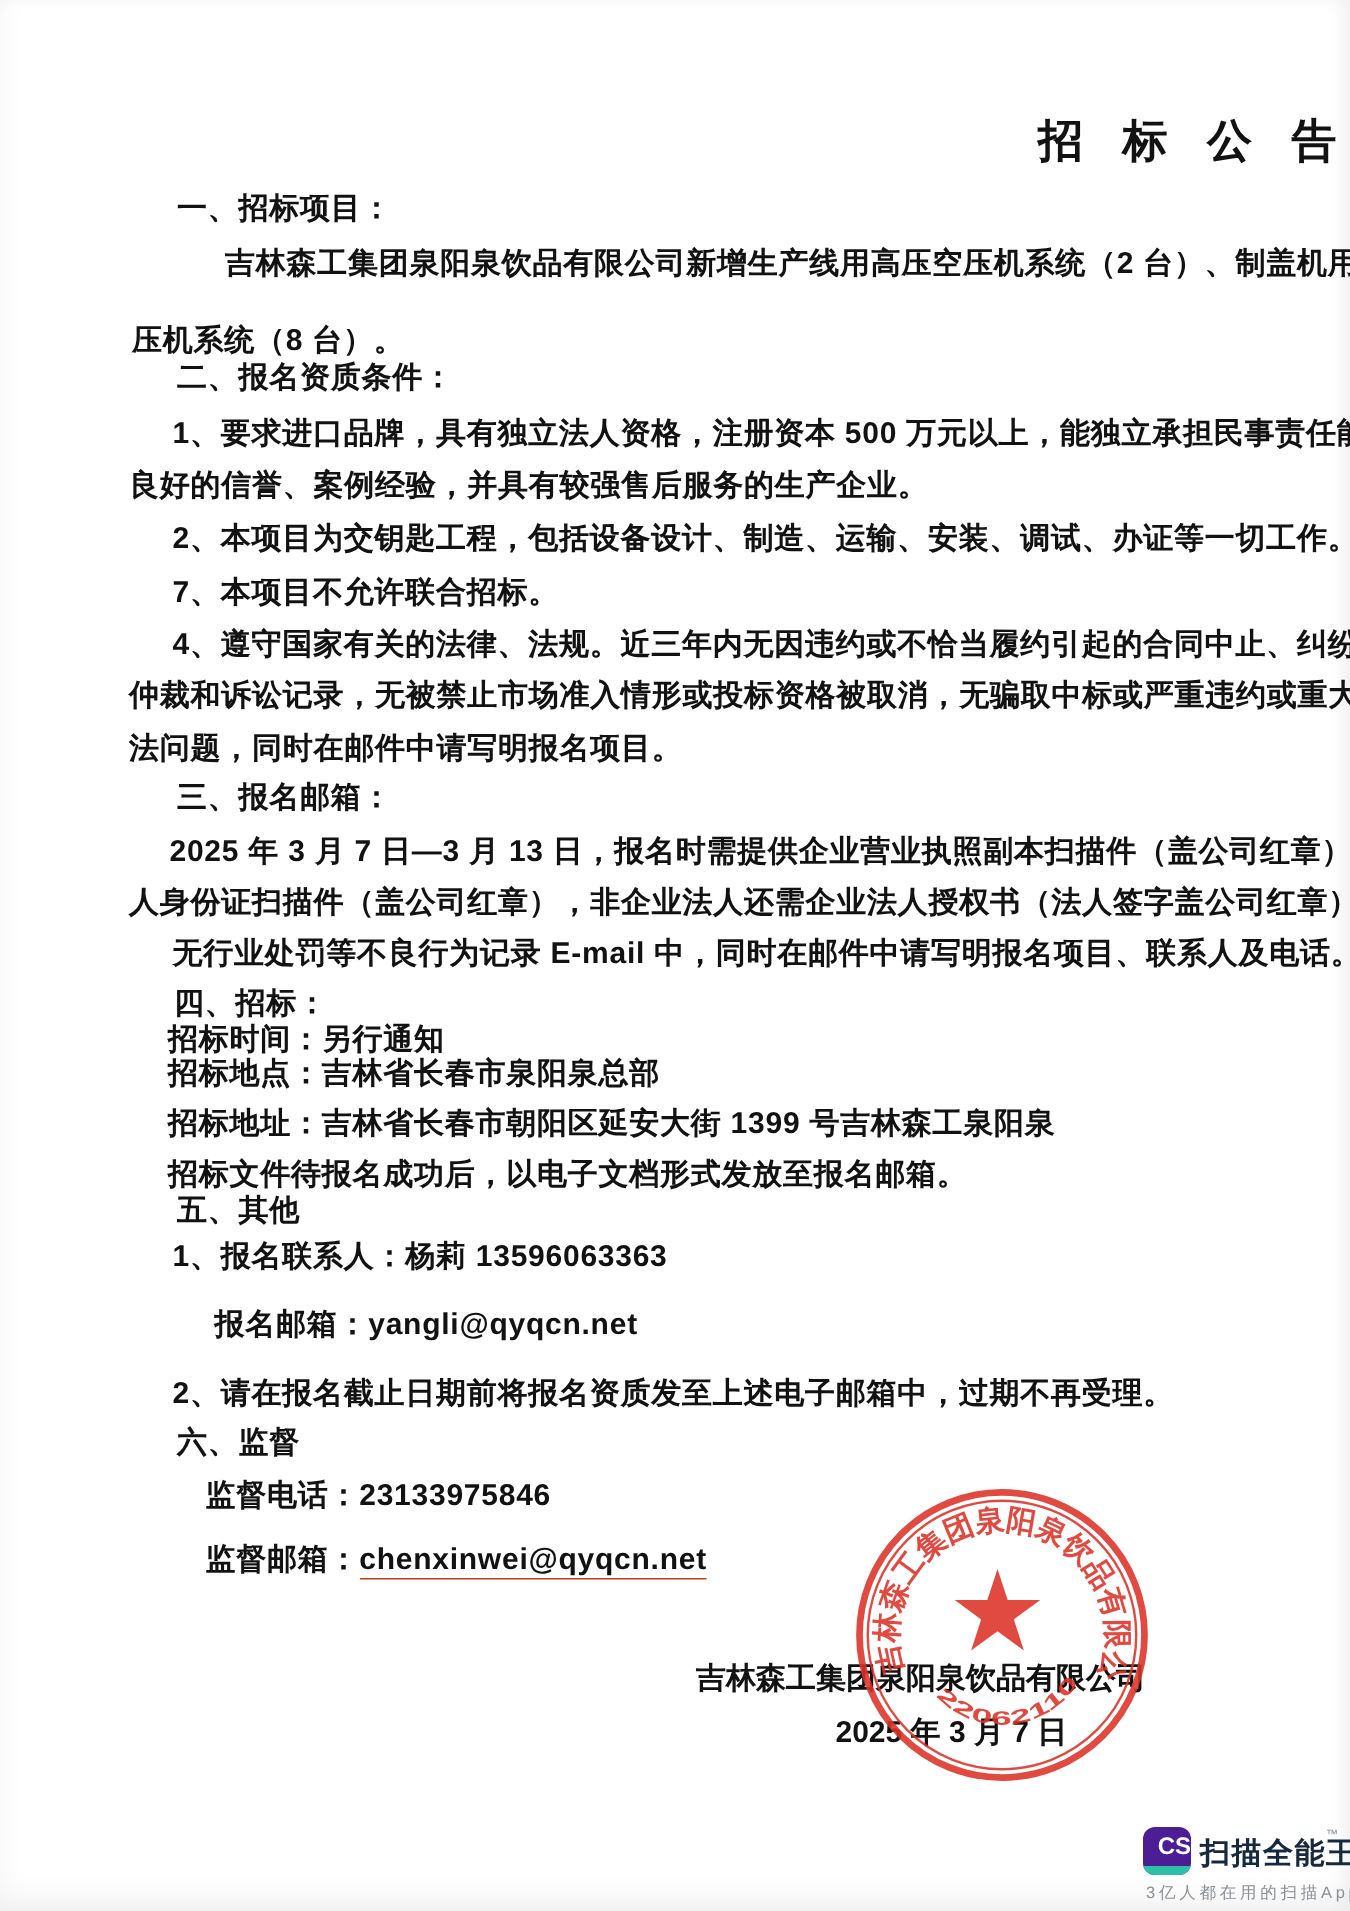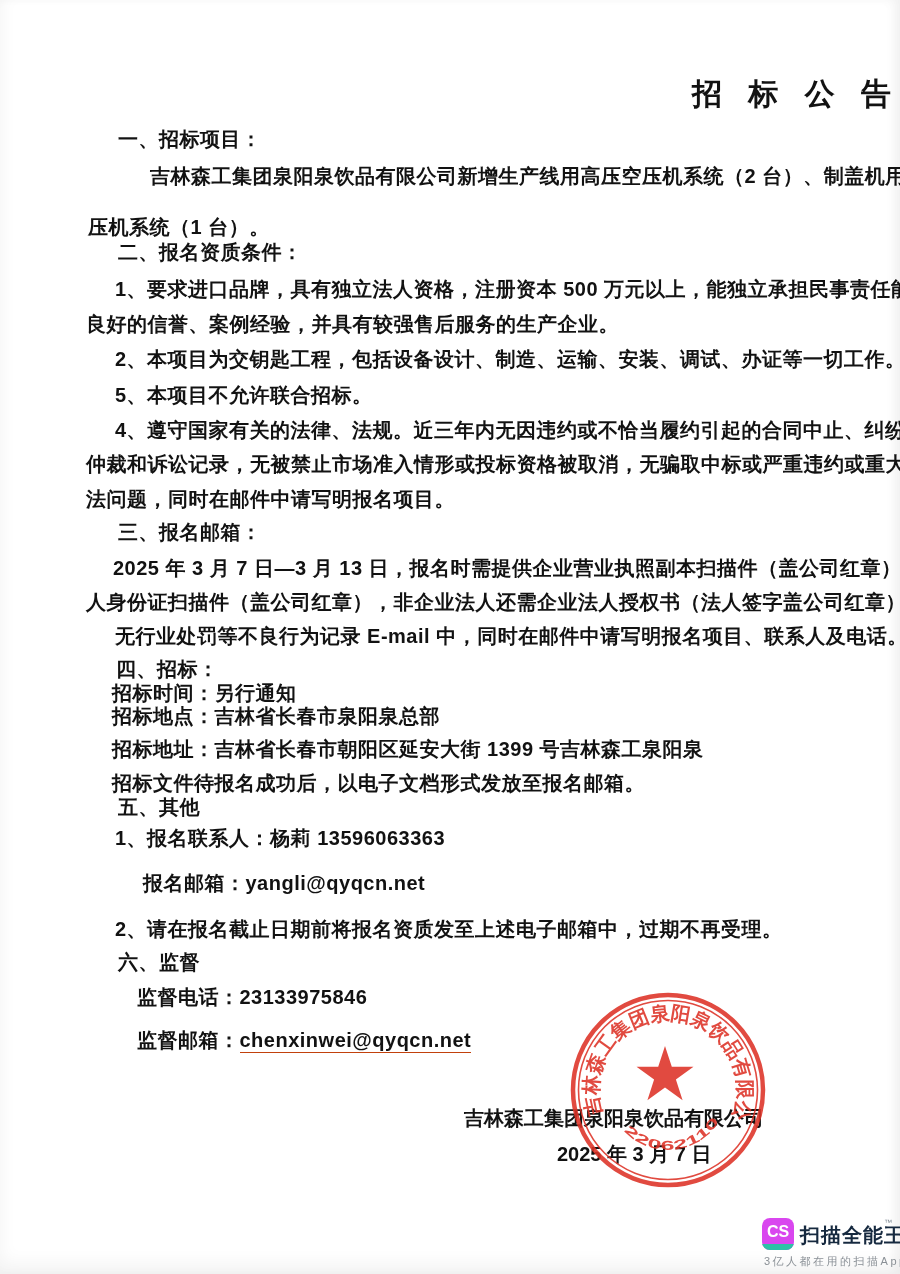--- a/index.html
+++ b/index.html
@@ -24,22 +24,22 @@
   }
   .underline{border-bottom:1px solid #c2410c;padding-bottom:1px;}
   
   .sig{position:absolute;font-size:20px;font-weight:700;white-space:nowrap;}
   
   .seal{position:absolute;left:566px;top:988px;width:204px;height:204px;opacity:.88;}
   
   .wm{position:absolute;left:760px;top:1216px;width:130px;height:50px;}
   .wm .icon{
     position:absolute;left:2px;top:2px;width:32px;height:32px;
-    background:#d946ef;border-radius:8px;overflow:hidden;
-    display:flex;align-items:center;justify-content:center;
+    background:#4c1d95;border-radius:8px;overflow:hidden;
+    display:flex;align-items:center;justify-content:flex-end;
   }
   .wm .icon::after{
     content:"";position:absolute;left:0;right:0;bottom:0;height:6px;
     background:#2cc1a7;
   }
   .wm .cs{color:#ffffff;font-size:16px;font-weight:700;letter-spacing:0;line-height:1;margin-top:-4px;}
   .wm .name{
     position:absolute;left:40px;top:6px;
     font-size:20px;font-weight:700;color:#16293f;white-space:nowrap;letter-spacing:1px;
   }
@@ -51,26 +51,26 @@
 </style>
 </head>
 <body>
 
 <div class="page">
 
   <div class="title">招 标 公 告</div>
 
   <p class="ln" style="top:127px;left:118px">一、招标项目：</p>
   <p class="ln" style="top:164px;left:150px">吉林森工集团泉阳泉饮品有限公司新增生产线用高压空压机系统（2 台）、制盖机用低压空</p>
-  <p class="ln" style="top:215px;left:88px">压机系统（1 台）。</p>
+  <p class="ln" style="top:215px;left:88px">压机系统（8 台）。</p>
   <p class="ln" style="top:240px;left:118px">二、报名资质条件：</p>
   <p class="ln" style="top:277px;left:115px">1、要求进口品牌，具有独立法人资格，注册资本 500 万元以上，能独立承担民事责任能力；有</p>
   <p class="ln" style="top:312px;left:86px">良好的信誉、案例经验，并具有较强售后服务的生产企业。</p>
   <p class="ln" style="top:347px;left:115px">2、本项目为交钥匙工程，包括设备设计、制造、运输、安装、调试、办证等一切工作。</p>
-  <p class="ln" style="top:383px;left:115px">5、本项目不允许联合招标。</p>
+  <p class="ln" style="top:383px;left:115px">7、本项目不允许联合招标。</p>
   <p class="ln" style="top:418px;left:115px">4、遵守国家有关的法律、法规。近三年内无因违约或不恰当履约引起的合同中止、纠纷、争议、</p>
   <p class="ln" style="top:452px;left:86px">仲裁和诉讼记录，无被禁止市场准入情形或投标资格被取消，无骗取中标或严重违约或重大违纪、违</p>
   <p class="ln" style="top:487px;left:86px">法问题，同时在邮件中请写明报名项目。</p>
   <p class="ln" style="top:520px;left:118px">三、报名邮箱：</p>
   <p class="ln" style="top:556px;left:113px">2025 年 3 月 7 日—3 月 13 日，报名时需提供企业营业执照副本扫描件（盖公司红章）及企业法</p>
   <p class="ln" style="top:590px;left:86px">人身份证扫描件（盖公司红章），非企业法人还需企业法人授权书（法人签字盖公司红章）。</p>
   <p class="ln" style="top:624px;left:115px">无行业处罚等不良行为记录 E-mail 中，同时在邮件中请写明报名项目、联系人及电话。</p>
   <p class="ln" style="top:657px;left:116px">四、招标：</p>
   <p class="ln" style="top:704px;left:112px">招标地点：吉林省长春市泉阳泉总部</p>
   <p class="ln" style="top:681px;left:112px">招标时间：另行通知</p>

